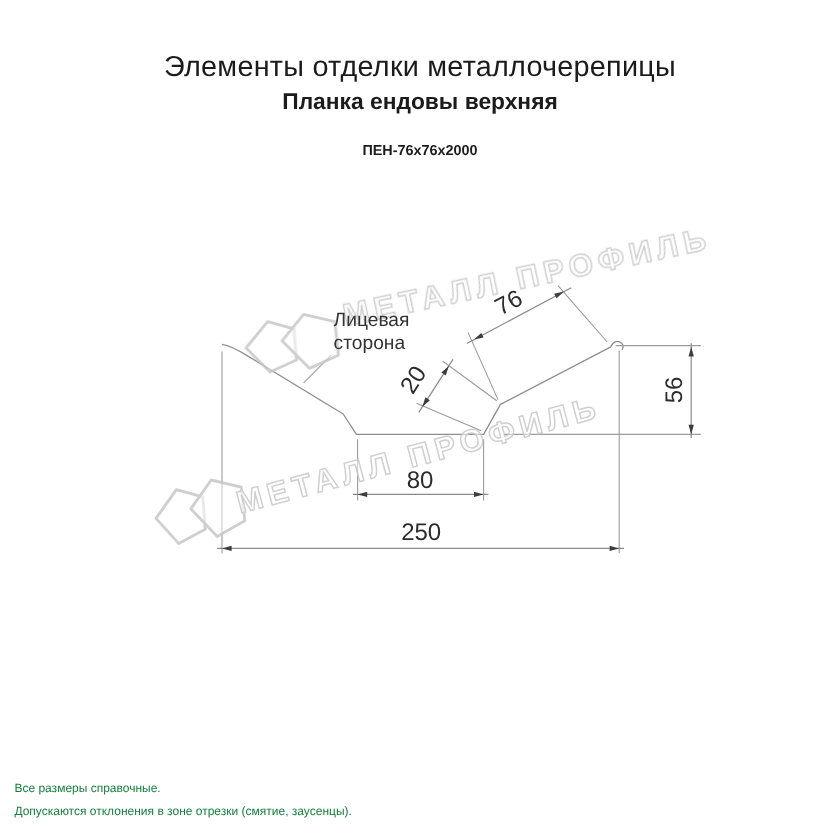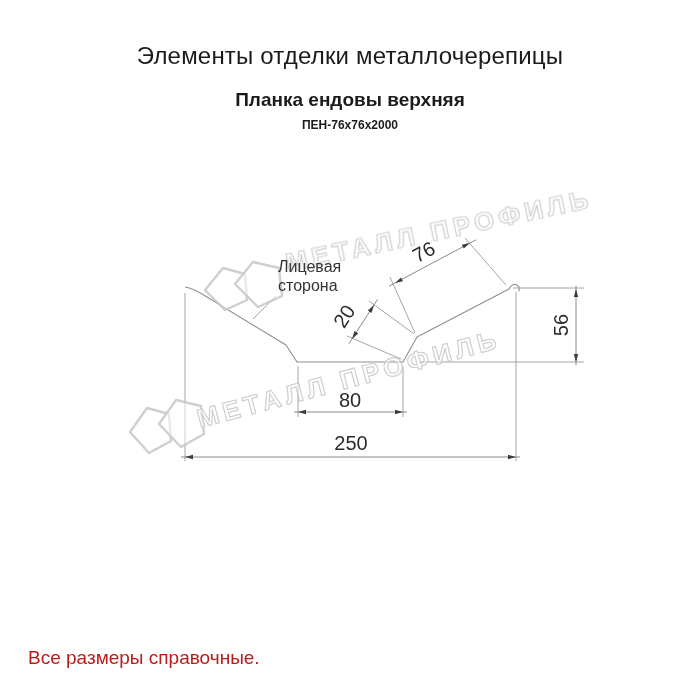--- a/index.html
+++ b/index.html
@@ -2,33 +2,33 @@
 <html><head>
 <meta charset="utf-8">
 <style>
   html,body{margin:0;padding:0;background:#ffffff;}
   #canvas{
     position:relative;width:700px;height:700px;background:#ffffff;overflow:hidden;
     font-family:"Liberation Sans",sans-serif;
   }
   .center-text{position:absolute;left:0;width:700px;text-align:center;color:#1b1b1b;}
   #page-title{top:26px;font-size:24px;font-weight:400;letter-spacing:0.2px;margin-top:16px;}
-  #product-name{top:89px;font-size:19px;font-weight:700;}
+  #product-name{top:75px;font-size:19px;font-weight:700;}
   #product-code{top:118px;font-size:12px;font-weight:700;}
   #drawing-svg{position:absolute;top:0;left:0;}
   .profile{stroke:#8f8f8f;stroke-width:1.1;fill:none;stroke-linejoin:round;}
   .thin{stroke:#9b9b9b;stroke-width:0.9;fill:none;}
   .dimline{stroke:#8a8a8a;stroke-width:1;fill:none;}
   .arrow{fill:#3d3d3d;stroke:none;}
   .dimtext{font-size:20px;fill:#2b2b2b;}
   .labeltext{font-size:16px;fill:#333333;}
   .wmtext{font-size:26px;font-weight:700;letter-spacing:4.5px;
           fill:rgba(255,255,255,0.6);stroke:#c7c7c7;stroke-width:1.2px;}
   .wmlogo{fill:rgba(255,255,255,0.55);stroke:#c7c7c7;stroke-width:2.4;stroke-linejoin:round;}
-  #footer{position:absolute;left:12px;top:648px;font-size:19px;line-height:19px;color:#b91c1c;margin-left:16px;}
+  #footer{position:absolute;left:12px;top:648px;font-size:10px;line-height:19px;color:#15803d;}
 </style>
 </head>
 <body>
 
 <div id="canvas">
 
   <div id="page-title" class="center-text">Элементы отделки металлочерепицы</div>
   <div id="product-name" class="center-text">Планка ендовы верхняя</div>
   <div id="product-code" class="center-text">ПЕН-76х76х2000</div>
 
@@ -98,15 +98,16 @@
     </g>
 
     <g>
       <text class="labeltext" x="278" y="272">Лицевая</text>
       <text class="labeltext" x="278" y="291">сторона</text>
     </g>
   </svg>
 
   <div id="footer">
     <div>Все размеры справочные.</div>
+    <div>Допускаются отклонения в зоне отрезки (смятие, заусенцы).</div>
   </div>
 
 </div>
 
 </body></html>

